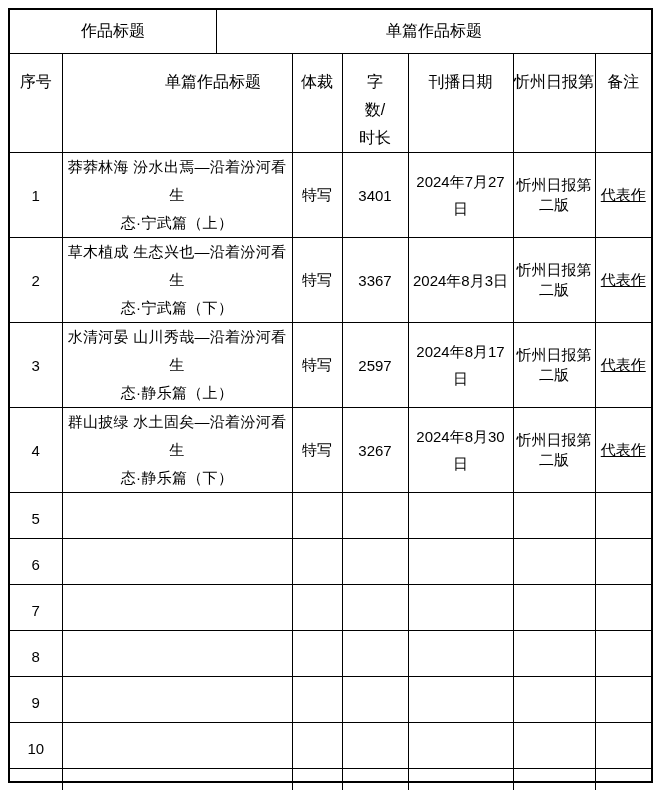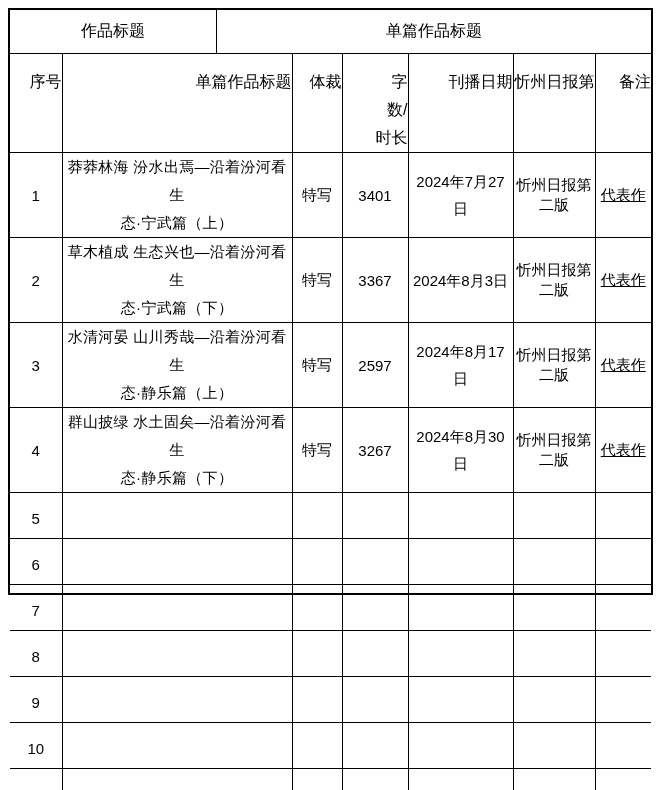--- a/index.html
+++ b/index.html
@@ -12,21 +12,21 @@
     height: 790px;
     position: relative;
     font-family: "Liberation Sans", sans-serif;
     color: #000000;
   }
   .table-wrap {
     position: absolute;
     left: 8px;
     top: 8px;
     width: 645px;
-    height: 587px;
+    height: 775px;
     box-sizing: border-box;
     border: 2px solid #000000;
     background: #ffffff;
   }
   
   .top-row {
     display: flex;
     height: 43px;
     border-bottom: 1px solid #000000;
   }
@@ -52,21 +52,21 @@
     text-align: center;
     vertical-align: middle;
     white-space: pre-line;
     overflow: hidden;
     font-weight: normal;
     font-size: 15px;
   }
   
   table.main tr > *:first-child { border-left: none; }
   table.main tr > *:last-child  { border-right: none; }
-  table.main tr.header-row > *  { border-top: none; text-align: right; }
+  table.main tr.header-row > *  { border-top: none; }
   table.main tr:last-child > *  { border-bottom: none; }
 
   tr.header-row { height: 96px; }
   tr.header-row th {
     vertical-align: top;
     padding-top: 14px;
     line-height: 28px;
     font-size: 16px;
   }
   tr.header-row th.col-title { padding-left: 72px; }

